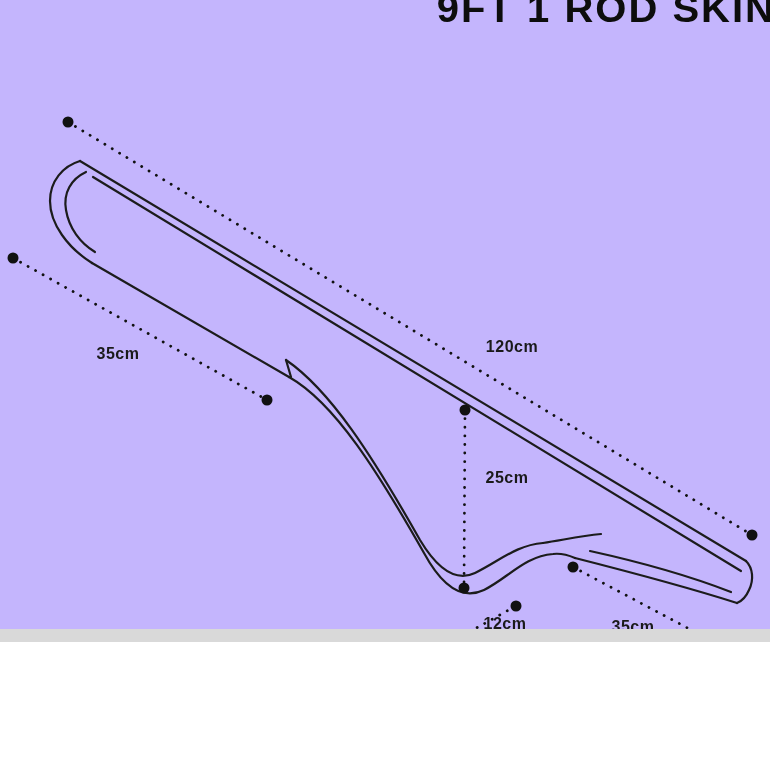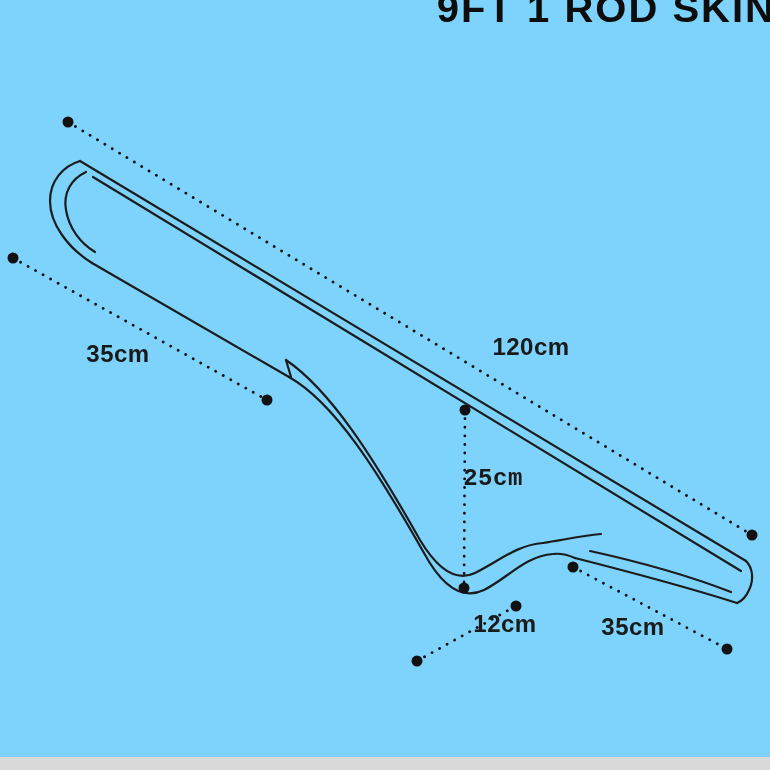--- a/index.html
+++ b/index.html
@@ -3,22 +3,22 @@
 <meta charset="utf-8">
 <style>
   html, body {
     margin: 0;
     padding: 0;
     background: #ffffff;
   }
   .stage {
     position: relative;
     width: 770px;
-    height: 770px;
-    background: #7dd3fc;
+    height: 642px;
+    background: #c4b5fd;
     overflow: hidden;
     font-family: "Liberation Sans", sans-serif;
   }
   .title {
     position: absolute;
     top: -12px;
     right: -6px;
     font-size: 40px;
     line-height: 1.1;
     font-weight: bold;
@@ -31,21 +31,21 @@
   .art {
     position: absolute;
     left: 0;
     top: 0;
     width: 770px;
     height: 770px;
   }
   .dim-label {
     position: absolute;
     transform: translate(-50%, -50%);
-    font-size: 24px;
+    font-size: 16px;
     font-weight: bold;
     letter-spacing: 0.5px;
     color: #1a1a1a;
     white-space: nowrap;
   }
   .bottom-strip {
     position: absolute;
     left: 0;
     bottom: 0;
     width: 100%;
@@ -99,20 +99,20 @@
       <circle cx="267" cy="400" r="5.5"></circle>
       <circle cx="465" cy="410" r="5.5"></circle>
       <circle cx="464" cy="588" r="5.5"></circle>
       <circle cx="417" cy="661" r="5.5"></circle>
       <circle cx="516" cy="606" r="5.5"></circle>
       <circle cx="573" cy="567" r="5.5"></circle>
       <circle cx="727" cy="649" r="5.5"></circle>
     </g>
   </svg>
 
-  <div class="dim-label" style="left:512px; top:347px;margin-left:19px;">120cm</div>
+  <div class="dim-label" style="left:512px; top:347px;">120cm</div>
   <div class="dim-label" style="left:118px; top:354px;">35cm</div>
-  <div class="dim-label" style="left:493px; top:478px;font-family:Liberation Mono, monospace;">25cm</div>
+  <div class="dim-label" style="left:507px; top:478px;">25cm</div>
   <div class="dim-label" style="left:505px; top:624px;">12cm</div>
   <div class="dim-label" style="left:633px; top:627px;">35cm</div>
 
   <div class="bottom-strip"></div>
 </div>
 
 </body></html>

